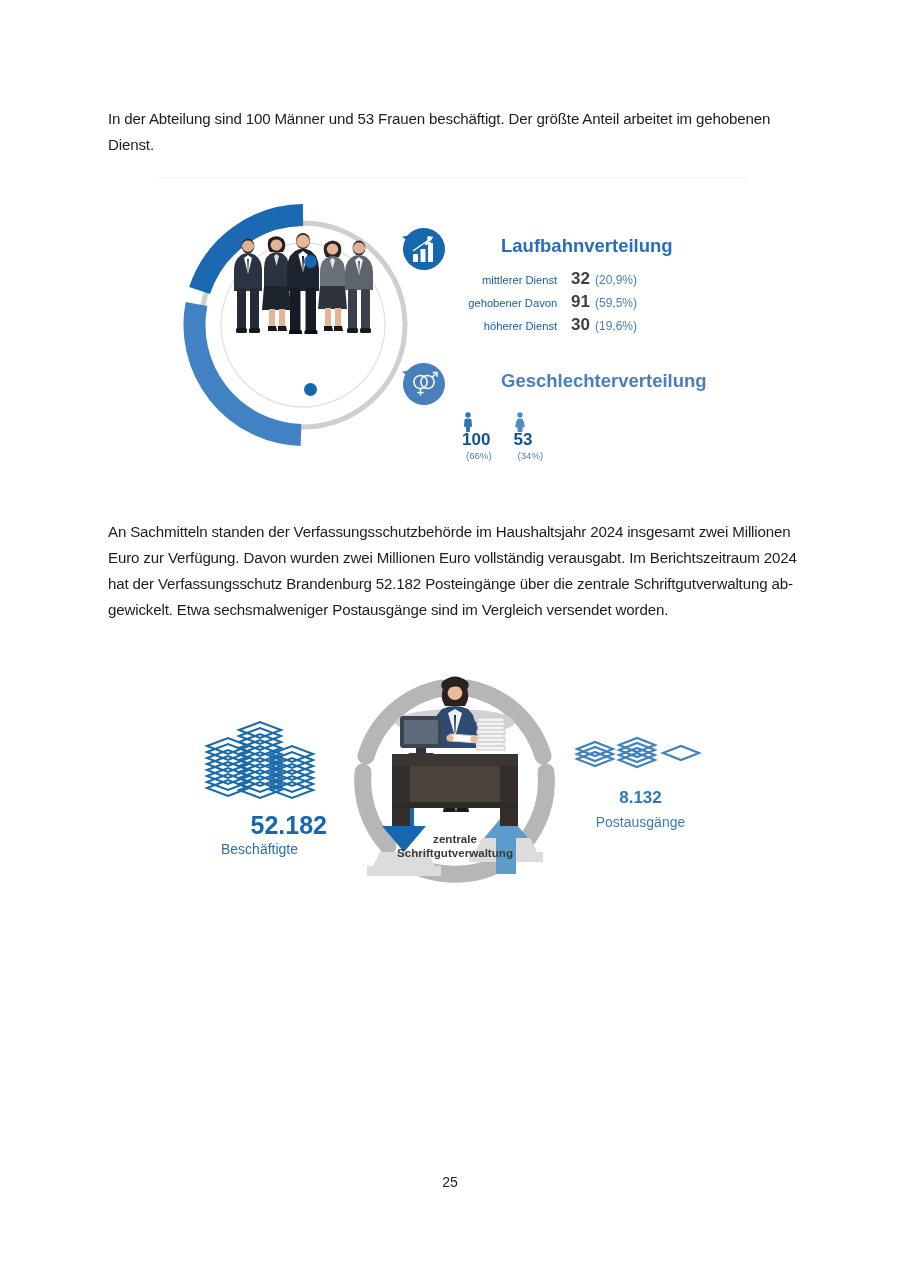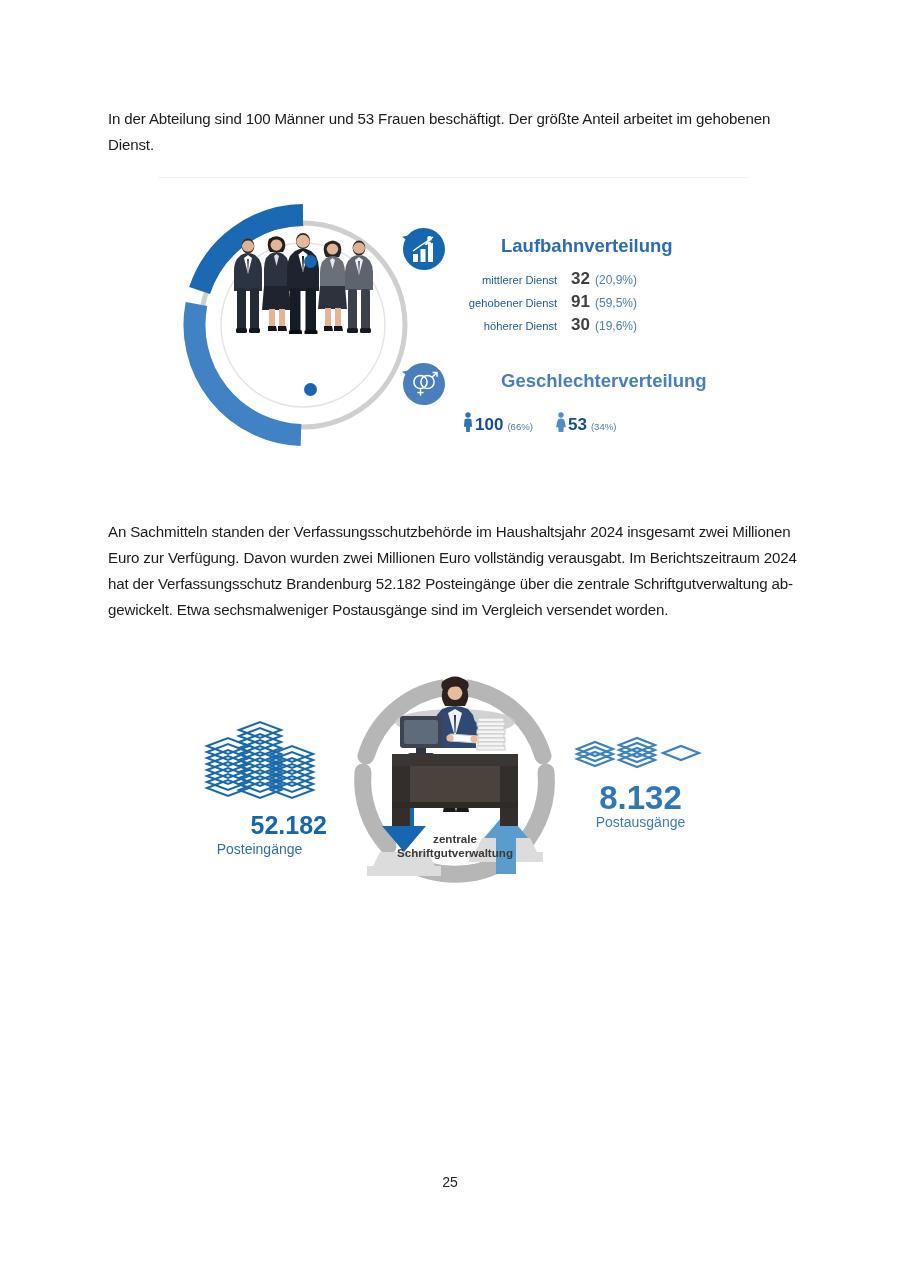--- a/index.html
+++ b/index.html
@@ -116,41 +116,41 @@
     width:26px; text-align:right;
   }
   .row .rpct {
     font-size:12px; color:#4b7fae; padding-left:5px;
   }
 
   .gender-row {
     position:absolute; left:60px; top:48px;
     display:flex; align-items:center; gap:22px;
   }
-  .gender-item { display:flex; align-items:baseline; }
+  .gender-item { display:flex; align-items:baseline;flex-direction:column; }
   .gender-item .gicon { width:12px; margin-right:1px; position:relative; top:2px; }
   .gender-item .gnum { font-size:17px; font-weight:bold; color:#14508f; }
   .gender-item .gpct { font-size:9.6px; color:#4b7fae; padding-left:4px; }
 
   
   #info2 {
     position:absolute;
     left:170px; top:650px;
     width:560px; height:265px;
   }
   #info2 .stage { position:absolute; inset:0; }
 
   .g2-left { position:absolute; left:22px; top:70px; width:135px; text-align:center; }
   .g2-left .stacks { height:86px; }
   .g2-left .bignum { font-size:25px; font-weight:bold; color:#1767b0; line-height:30px;text-align:right; }
   .g2-left .caption { font-size:14px; color:#2f6fa8; line-height:18px; }
 
   .g2-right { position:absolute; left:398px; top:85px; width:145px; text-align:center; }
   .g2-right .stacks { height:44px; }
-  .g2-right .bignum { font-size:33px; font-weight:bold; color:#2f78b8; line-height:30px; }
+  .g2-right .bignum { font-size:17px; font-weight:bold; color:#2f78b8; line-height:30px; }
   .g2-right .caption { font-size:14px; color:#3d7cb4; line-height:18px; }
 
   .g2-center { position:absolute; left:160px; top:10px; width:250px; height:250px; }
   .g2-center-label {
     position:absolute; left:0; right:0; top:172px; text-align:center;
     font-size:11.6px; font-weight:bold; color:#3a3a3a; line-height:14px;
   }
   .arcword2 { position:absolute; left:36px; top:-2px; width:196px; height:80px; }
   .arcword2 text {
     font-family:"Liberation Sans", sans-serif;
@@ -268,21 +268,21 @@
         <path d="M27.8 14.2 l2.6 3 l-1.8 1.4 l-2.6 -3z" fill="#ffffff"></path>
       </svg>
       <div class="sec-title">Laufbahnverteilung</div>
       <div class="rows">
         <div class="row">
           <span class="rlabel">mittlerer Dienst</span>
           <span class="rnum">32</span>
           <span class="rpct">(20,9%)</span>
         </div>
         <div class="row">
-          <span class="rlabel">gehobener Dienst</span>
+          <span class="rlabel">gehobener Davon</span>
           <span class="rnum">91</span>
           <span class="rpct">(59,5%)</span>
         </div>
         <div class="row">
           <span class="rlabel">höherer Dienst</span>
           <span class="rnum">30</span>
           <span class="rpct">(19,6%)</span>
         </div>
       </div>
     </div>
@@ -352,21 +352,21 @@
             <path d="M76 34 L97 26 L118 34 L97 42 Z"></path>
             <path d="M76 40 L97 32 L118 40 L97 48 Z"></path>
             <path d="M76 46 L97 38 L118 46 L97 54 Z"></path>
             <path d="M76 52 L97 44 L118 52 L97 60 Z"></path>
             <path d="M76 58 L97 50 L118 58 L97 66 Z"></path>
             <path d="M76 64 L97 56 L118 64 L97 72 Z"></path>
             <path d="M76 70 L97 62 L118 70 L97 78 Z"></path>
           </g>
         </svg>
         <div class="bignum">52.182</div>
-        <div class="caption">Posteingänge</div>
+        <div class="caption">Beschäftigte</div>
       </div>
 
       <div class="g2-right">
         <svg class="stacks" viewBox="0 0 140 44">
           <g fill="none" stroke="#3d82bd" stroke-width="2.1">
             <path d="M6 14 L24 7 L42 14 L24 21 Z"></path>
             <path d="M6 19 L24 12 L42 19 L24 26 Z"></path>
             <path d="M6 24 L24 17 L42 24 L24 31 Z"></path>
             <path d="M48 10 L66 3 L84 10 L66 17 Z"></path>
             <path d="M48 15 L66 8 L84 15 L66 22 Z"></path>

